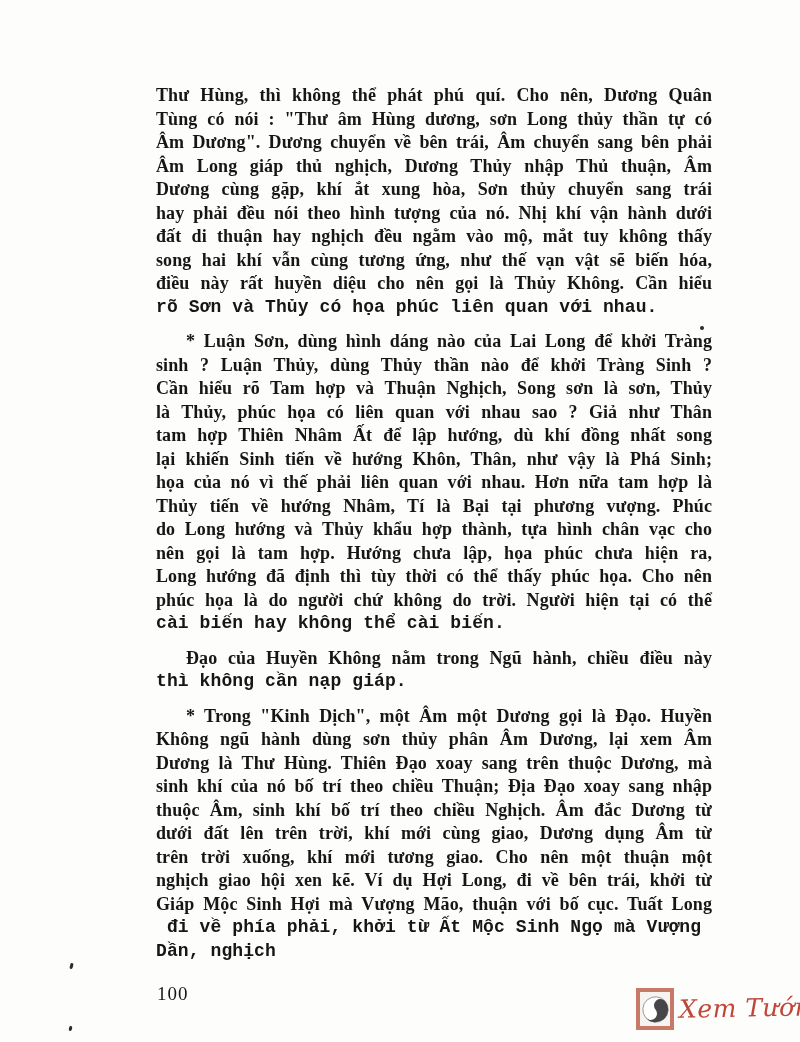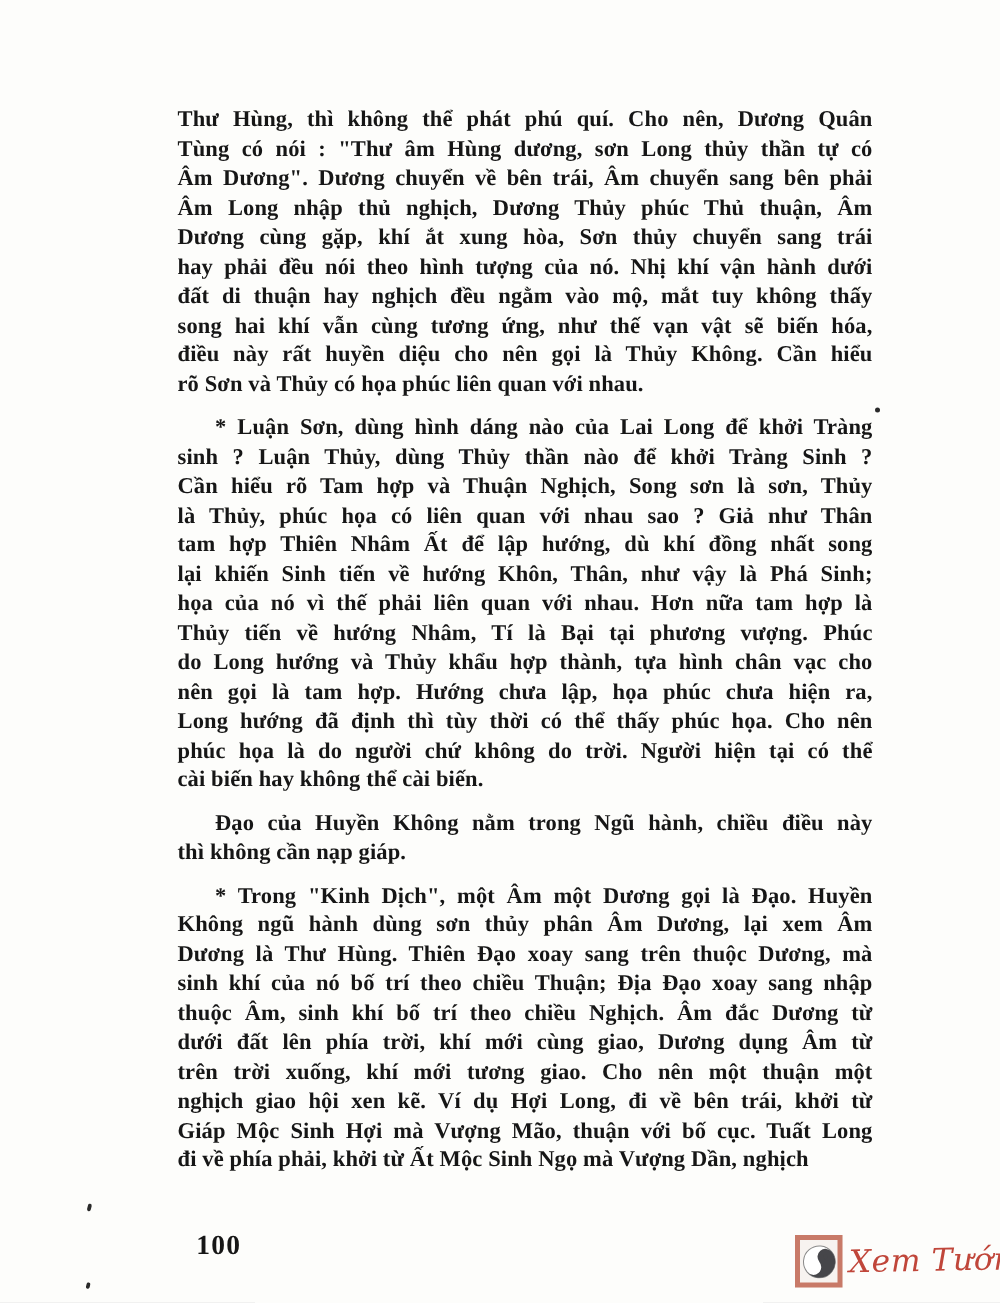--- a/index.html
+++ b/index.html
@@ -6,36 +6,36 @@
   .page {
     position:relative;
     width:800px; height:1042px;
     background:#fdfdfb;
     font-family:"Liberation Serif","DejaVu Serif",serif;
     color:#161616;
     overflow:hidden;
   }
   .text-block {
     position:absolute;
-    left:142px; top:84px; width:556px;
+    left:156px; top:84px; width:556px;
     font-size:18px;
     font-weight:700;
     line-height:23.5px;
     letter-spacing:0.1px;
   }
   .para { margin:0 0 11px 0; }
   .para:last-child { margin-bottom:0; }
   .line { white-space:normal; }
   .line.j { text-align:justify; text-align-last:justify; }
-  .line.l { text-align:right; text-align-last:left; }
+  .line.l { text-align:center; text-align-last:left;font-family:Liberation Mono, monospace; }
   .line.indent { text-indent:30px; }
   .page-number {
     position:absolute;
     left:157px; top:983px;
-    font-size:22px; font-weight:700;
+    font-size:19px; font-weight:400;
     letter-spacing:1px;
   }
   .watermark {
     position:absolute;
     left:636px; top:988px;
     display:flex; align-items:flex-start; gap:5px;
   }
   .wm-icon {
     width:38px; height:42px;
     background:#f7f3f0;
@@ -62,21 +62,21 @@
 </head>
 <body>
 
 <div class="page">
 
   <div class="text-block">
       <div class="para">
         <div class="line j">Thư Hùng, thì không thể phát phú quí. Cho nên, Dương Quân</div>
         <div class="line j">Tùng có nói : "Thư âm Hùng dương, sơn Long thủy thần tự có</div>
         <div class="line j">Âm Dương". Dương chuyển về bên trái, Âm chuyển sang bên phải</div>
-        <div class="line j">Âm Long nhập thủ nghịch, Dương Thủy phúc Thủ thuận, Âm</div>
+        <div class="line j">Âm Long giáp thủ nghịch, Dương Thủy nhập Thủ thuận, Âm</div>
         <div class="line j">Dương cùng gặp, khí ắt xung hòa, Sơn thủy chuyển sang trái</div>
         <div class="line j">hay phải đều nói theo hình tượng của nó. Nhị khí vận hành dưới</div>
         <div class="line j">đất di thuận hay nghịch đều ngằm vào mộ, mắt tuy không thấy</div>
         <div class="line j">song hai khí vẫn cùng tương ứng, như thế vạn vật sẽ biến hóa,</div>
         <div class="line j">điều này rất huyền diệu cho nên gọi là Thủy Không. Cần hiểu</div>
         <div class="line l">rõ Sơn và Thủy có họa phúc liên quan với nhau.</div>
       </div>
       <div class="para">
         <div class="line j indent">* Luận Sơn, dùng hình dáng nào của Lai Long để khởi Tràng</div>
         <div class="line j">sinh ? Luận Thủy, dùng Thủy thần nào để khởi Tràng Sinh ?</div>
@@ -95,21 +95,21 @@
       <div class="para">
         <div class="line j indent">Đạo của Huyền Không nằm trong Ngũ hành, chiều điều này</div>
         <div class="line l">thì không cần nạp giáp.</div>
       </div>
       <div class="para">
         <div class="line j indent">* Trong "Kinh Dịch", một Âm một Dương gọi là Đạo. Huyền</div>
         <div class="line j">Không ngũ hành dùng sơn thủy phân Âm Dương, lại xem Âm</div>
         <div class="line j">Dương là Thư Hùng. Thiên Đạo xoay sang trên thuộc Dương, mà</div>
         <div class="line j">sinh khí của nó bố trí theo chiều Thuận; Địa Đạo xoay sang nhập</div>
         <div class="line j">thuộc Âm, sinh khí bố trí theo chiều Nghịch. Âm đắc Dương từ</div>
-        <div class="line j">dưới đất lên phía trời, khí mới cùng giao, Dương dụng Âm từ</div>
+        <div class="line j">dưới đất lên trên trời, khí mới cùng giao, Dương dụng Âm từ</div>
         <div class="line j">trên trời xuống, khí mới tương giao. Cho nên một thuận một</div>
         <div class="line j">nghịch giao hội xen kẽ. Ví dụ Hợi Long, đi về bên trái, khởi từ</div>
         <div class="line j">Giáp Mộc Sinh Hợi mà Vượng Mão, thuận với bố cục. Tuất Long</div>
         <div class="line l">đi về phía phải, khởi từ Ất Mộc Sinh Ngọ mà Vượng Dần, nghịch</div>
       </div>
     </div>
 
   <div class="page-number">100</div>
 
   <div class="watermark">

